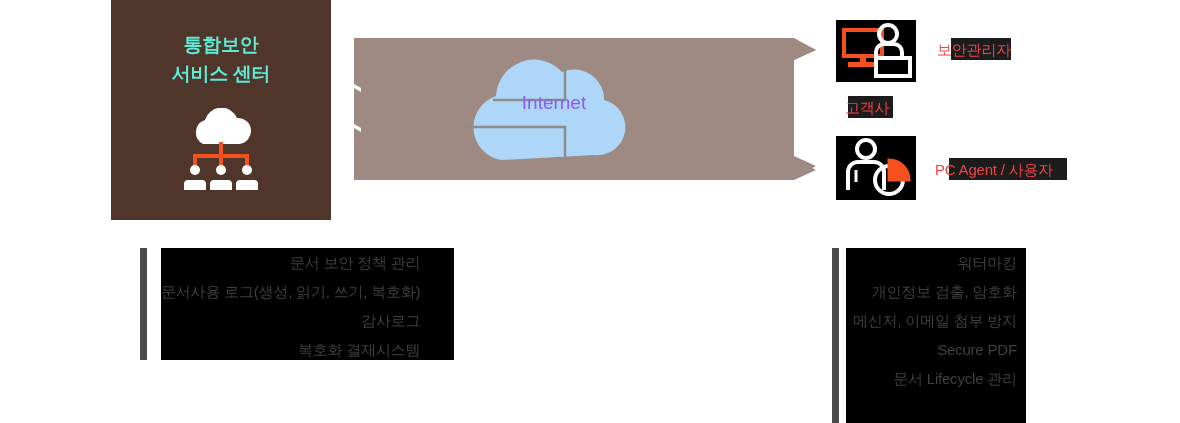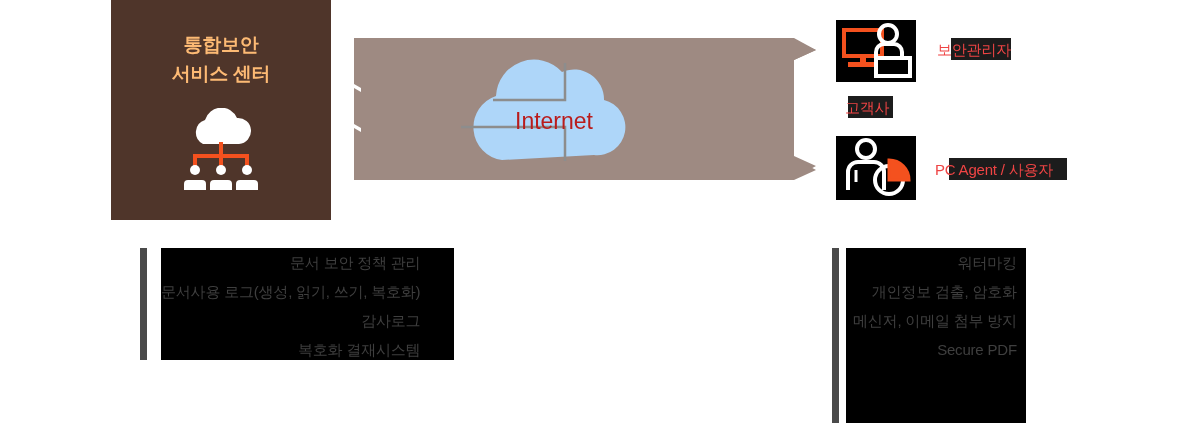--- a/index.html
+++ b/index.html
@@ -24,21 +24,21 @@
     height: 220px;
     background: #4f352a;
     box-sizing: border-box;
   }
   .brown-title {
     position: absolute;
     left: 0;
     top: 30px;
     width: 100%;
     text-align: center;
-    color: #fdba74;
+    color: #5eead4;
     font-size: 19px;
     font-weight: bold;
     line-height: 29px;
     letter-spacing: -0.3px;
     white-space: pre-line;
   }
   .center-cloud-icon {
     position: absolute;
     left: 50%;
     top: 108px;
@@ -60,28 +60,28 @@
   .internet-cloud {
     position: absolute;
     left: 455px;
     top: 55px;
     width: 190px;
     height: 110px;
   }
   .internet-label {
     position: absolute;
     left: 455px;
-    top: 66px;
+    top: 48px;
     width: 190px;
     height: 110px;
     display: flex;
     align-items: center;
     justify-content: center;
-    color: #b91c1c;
-    font-size: 23px;
+    color: #8b5cf6;
+    font-size: 19px;
     padding-left: 8px;
     box-sizing: border-box;
     pointer-events: none;
   }
 
   
   .icon-tile {
     position: absolute;
     width: 80px;
     height: 62px;
@@ -255,14 +255,15 @@
 </div>
 
 <div class="feature-block block-right">
   <div class="feature-bar"></div>
   <div class="feature-blackbox"></div>
   <ul class="feature-list">
     <li>워터마킹</li>
     <li>개인정보 검출, 암호화</li>
     <li>메신저, 이메일 첨부 방지</li>
     <li>Secure PDF</li>
+    <li>문서 Lifecycle 관리</li>
   </ul>
 </div>
 
 </body></html>

